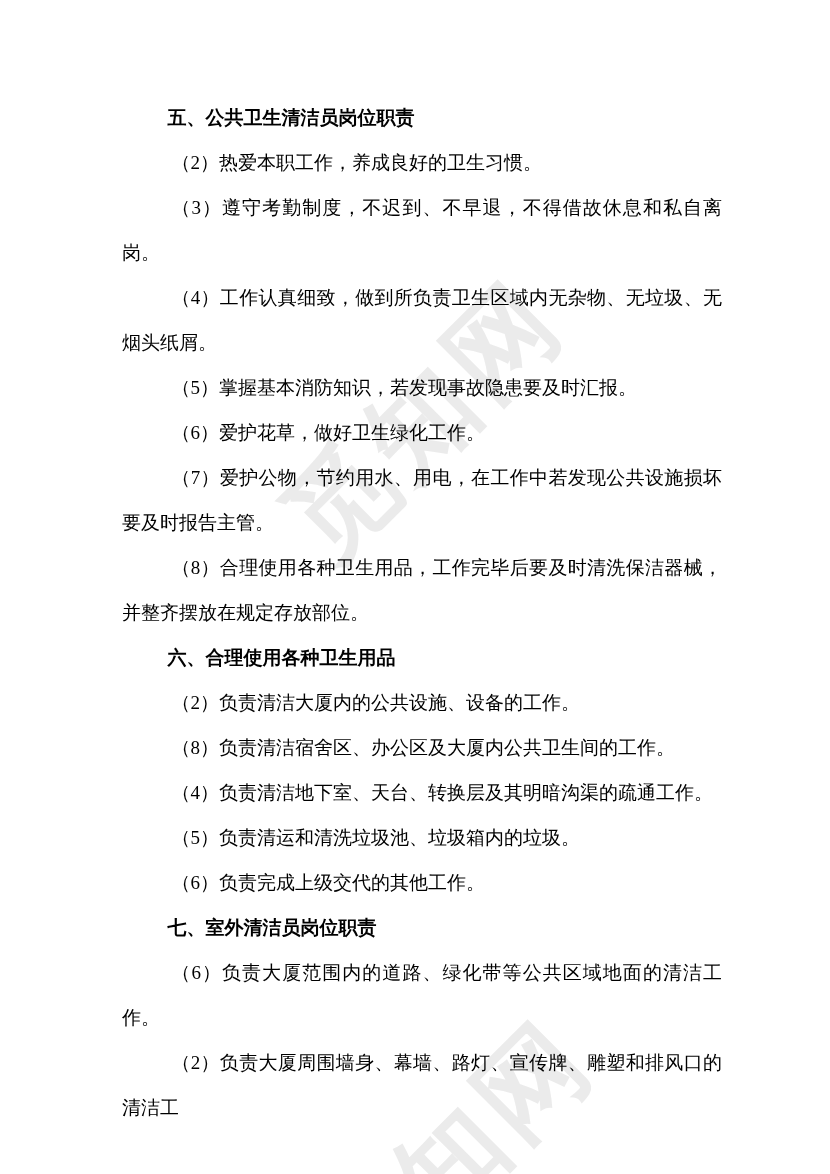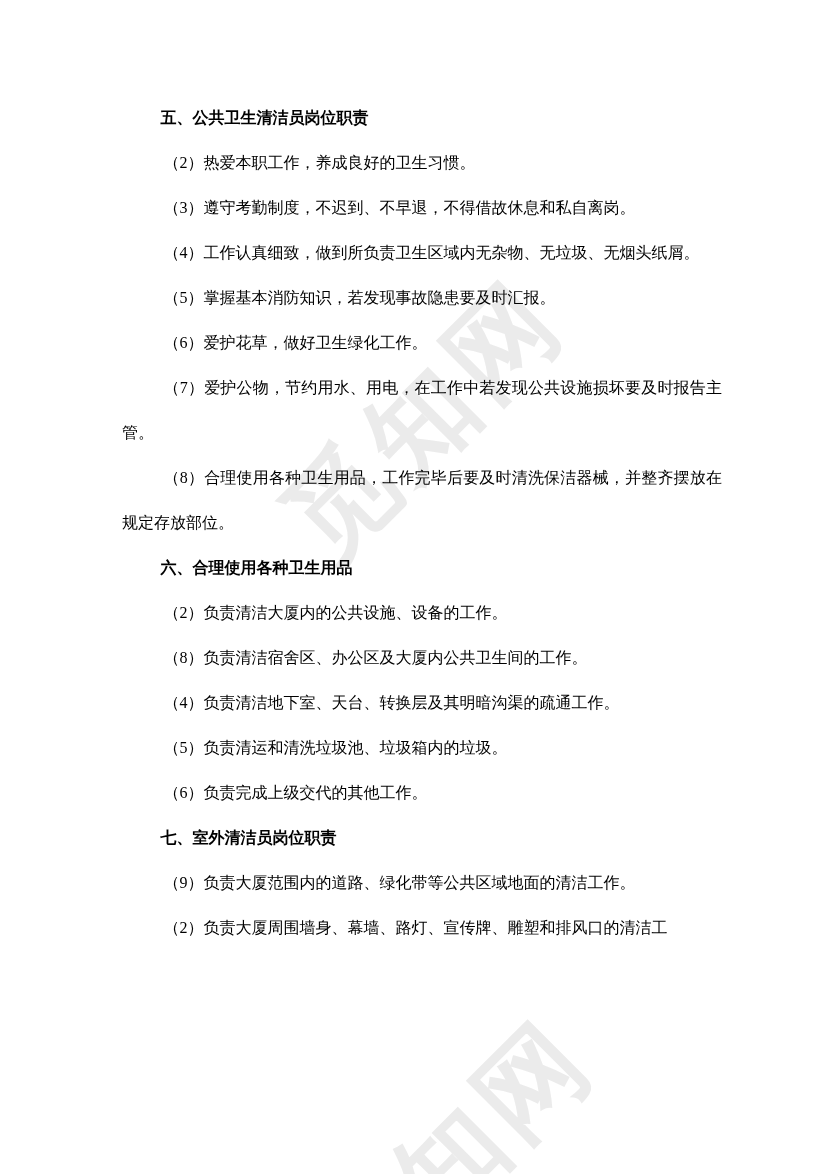--- a/index.html
+++ b/index.html
@@ -14,21 +14,21 @@
     background: #ffffff;
     overflow: hidden;
     font-family: "Liberation Serif", "DejaVu Serif", serif;
     color: #000000;
   }
   .content {
     position: absolute;
     left: 122px;
     right: 108px;
     top: 95px;
-    font-size: 16px;
+    font-size: 19px;
     line-height: 45px;
     text-align: justify;
     z-index: 2;
   }
   .content p {
     margin: 0;
     text-indent: 2.6em;
   }
   .content p.heading {
     font-weight: bold;
@@ -76,17 +76,17 @@
     <p class="para">（8）合理使用各种卫生用品，工作完毕后要及时清洗保洁器械，并整齐摆放在规定存放部位。</p>
 
     <p class="heading">六、合理使用各种卫生用品</p>
     <p class="para">（2）负责清洁大厦内的公共设施、设备的工作。</p>
     <p class="para">（8）负责清洁宿舍区、办公区及大厦内公共卫生间的工作。</p>
     <p class="para">（4）负责清洁地下室、天台、转换层及其明暗沟渠的疏通工作。</p>
     <p class="para">（5）负责清运和清洗垃圾池、垃圾箱内的垃圾。</p>
     <p class="para">（6）负责完成上级交代的其他工作。</p>
 
     <p class="heading">七、室外清洁员岗位职责</p>
-    <p class="para">（9）负责大厦范围内的道路、绿化带等公共区域地面的清洁工作。</p>
+    <p class="para">（6）负责大厦范围内的道路、绿化带等公共区域地面的清洁工作。</p>
     <p class="para">（2）负责大厦周围墙身、幕墙、路灯、宣传牌、雕塑和排风口的清洁工</p>
 
   </div>
 </div>
 
 </body></html>

